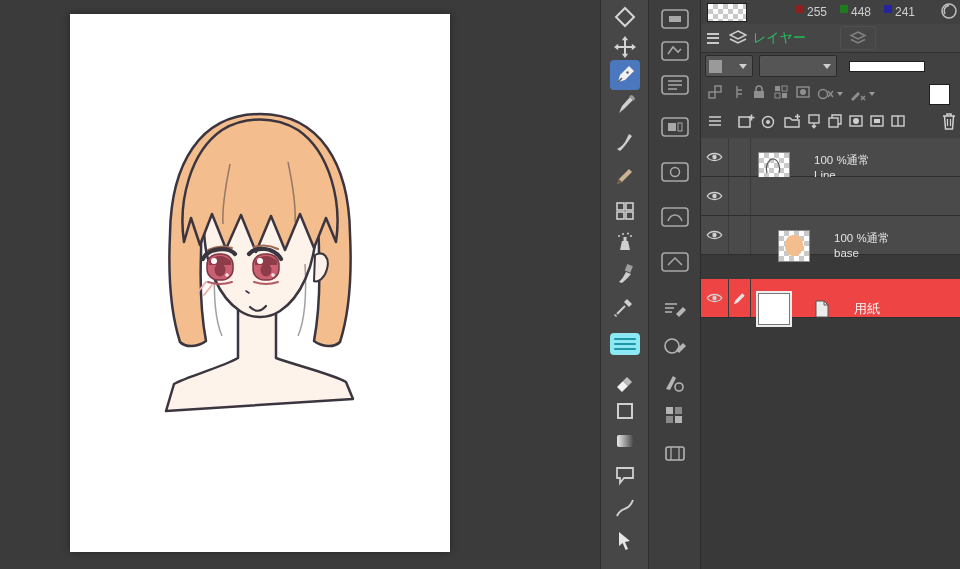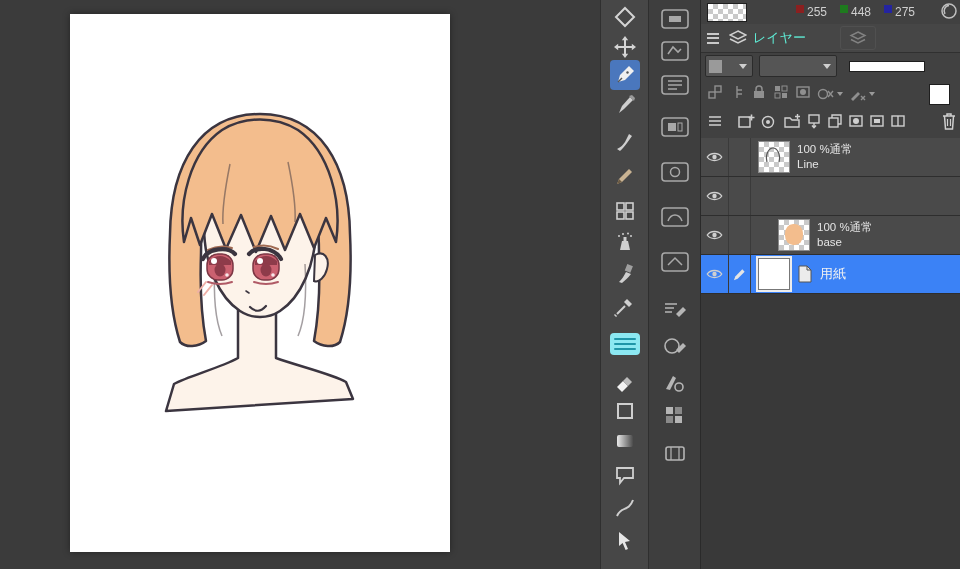--- a/index.html
+++ b/index.html
@@ -25,45 +25,45 @@
   .right-panel{position:absolute;left:700px;top:0;width:260px;height:569px;background:#414141;border-left:1px solid #2a2a2a;}
   .color-bar{position:absolute;left:0;top:0;width:260px;height:24px;}
   .cur-swatch{position:absolute;left:6px;top:3px;width:38px;height:17px;border:1px solid #1f1f1f;}
   .rgb{position:absolute;top:5px;display:flex;gap:3px;color:#cfcfcf;font-size:12px;}
   .rgb .sq{width:8px;height:8px;display:inline-block;}
   .subview{position:absolute;right:3px;top:2px;}
 
   .tab-row{position:absolute;left:0;top:24px;width:260px;height:28px;background:#464646;border-bottom:1px solid #303030;display:flex;align-items:center;padding-left:6px;}
   .menu-ic{display:flex;flex-direction:column;gap:2.5px;margin-right:10px;}
   .menu-ic i{display:block;width:12px;height:2px;background:#c9c9c9;}
-  .tab-label{color:#5eead4;font-size:13px;margin-left:6px;}
+  .tab-label{color:#22c55e;font-size:13px;margin-left:6px;}
   .tab2{margin-left:34px;width:34px;height:22px;border:1px solid #5a5a5a;border-radius:3px;display:flex;align-items:center;justify-content:center;opacity:.5;}
 
   .controls-row{position:absolute;left:0;top:52px;width:260px;height:28px;display:flex;align-items:center;}
   .combo{height:20px;background:#555;border:1px solid #2b2b2b;border-radius:2px;display:flex;align-items:center;}
   .caret{width:0;height:0;border-left:4px solid transparent;border-right:4px solid transparent;border-top:5px solid #cfcfcf;margin:0 5px;}
   .combo1{width:46px;margin-left:4px;justify-content:space-between;}
   .combo1 .chip{width:13px;height:13px;background:#9a9a9a;margin-left:3px;}
   .combo2{width:76px;margin-left:6px;justify-content:flex-end;}
   .slider{width:74px;height:9px;background:#ffffff;border:1px solid #1e1e1e;margin-left:12px;}
 
   .prop-row{position:absolute;left:0;top:80px;width:260px;height:28px;display:flex;align-items:center;gap:6px;padding-left:6px;}
   .pcaret{width:0;height:0;border-left:3px solid transparent;border-right:3px solid transparent;border-top:4px solid #9a9a9a;}
   .wswatch{position:absolute;right:11px;top:84px;width:19px;height:19px;background:#fff;border:1px solid #1e1e1e;}
 
   .cmd-row{position:absolute;left:0;top:108px;width:260px;height:30px;display:flex;align-items:center;gap:5px;padding-left:6px;border-bottom:1px solid #303030;}
   .trash-btn{position:absolute;right:4px;top:112px;}
 
   
   .layer-list{position:absolute;left:0;top:138px;width:260px;height:431px;background:#393939;}
   .lrow{position:relative;height:38px;background:#4a4a4a;border-bottom:1px solid #2e2e2e;}
-  .lrow.sel{background:#3b82f6;}
+  .lrow.sel{background:#ef4444;margin-top:24px;}
   .eye-col{position:absolute;left:0;top:0;width:27px;height:38px;border-right:1px solid #3a3a3a;display:flex;align-items:center;justify-content:center;}
   .clip-col{position:absolute;left:27px;top:0;width:22px;height:38px;border-right:1px solid #3a3a3a;display:flex;align-items:center;justify-content:center;}
-  .lcontent{position:absolute;left:49px;top:0;right:0;height:38px;display:flex;align-items:center;padding-left:8px;gap:7px;}
+  .lcontent{position:absolute;left:49px;top:11px;right:0;height:38px;display:flex;align-items:center;padding-left:8px;gap:24px;}
   .lcontent.indent{padding-left:28px;}
   .ltext{color:#e4e4e4;font-size:11.5px;line-height:1.3;white-space:nowrap;}
   .lname{color:#f2f2f2;font-size:13px;}
   .thumb{width:30px;height:30px;border:1px solid #8a8a8a;position:relative;overflow:hidden;flex:none;}
   .checker{background-color:#fff;background-image:linear-gradient(45deg,#c9c9c9 25%,transparent 25%,transparent 75%,#c9c9c9 75%),linear-gradient(45deg,#c9c9c9 25%,transparent 25%,transparent 75%,#c9c9c9 75%);background-size:10px 10px;background-position:0 0,5px 5px;}
   .thumb.paper{background:#fff;border:1px solid #777;box-shadow:0 0 0 2px #ededed;}
   .blob{position:absolute;left:6px;top:4px;width:18px;height:21px;background:#f3bd8d;border-radius:45%;}
   .exp{width:0;height:0;border-left:5px solid transparent;border-right:5px solid transparent;border-top:6px solid #d6d6d6;flex:none;}
 </style>
 </head>
@@ -319,21 +319,21 @@
       <div class="rgb" style="left:95px">
         <span class="sq" style="background:#8b2020"></span>
         <span>255</span>
       </div>
       <div class="rgb" style="left:139px">
         <span class="sq" style="background:#1e7a1e"></span>
         <span>448</span>
       </div>
       <div class="rgb" style="left:183px">
         <span class="sq" style="background:#2424a0"></span>
-        <span>275</span>
+        <span>241</span>
       </div>
       <div class="subview"><svg width="18" height="18" viewBox="0 0 18 18">
             <circle cx="9" cy="9" r="7" fill="none" stroke="#c0c0c0" stroke-width="1.5"></circle>
             <path d="M5 12 A5.5 5.5 0 0 1 9 3.5" fill="none" stroke="#c0c0c0" stroke-width="1.5"></path>
           </svg></div>
     </div>
 
     <div class="tab-row">
       <span class="menu-ic">
           <i></i>

